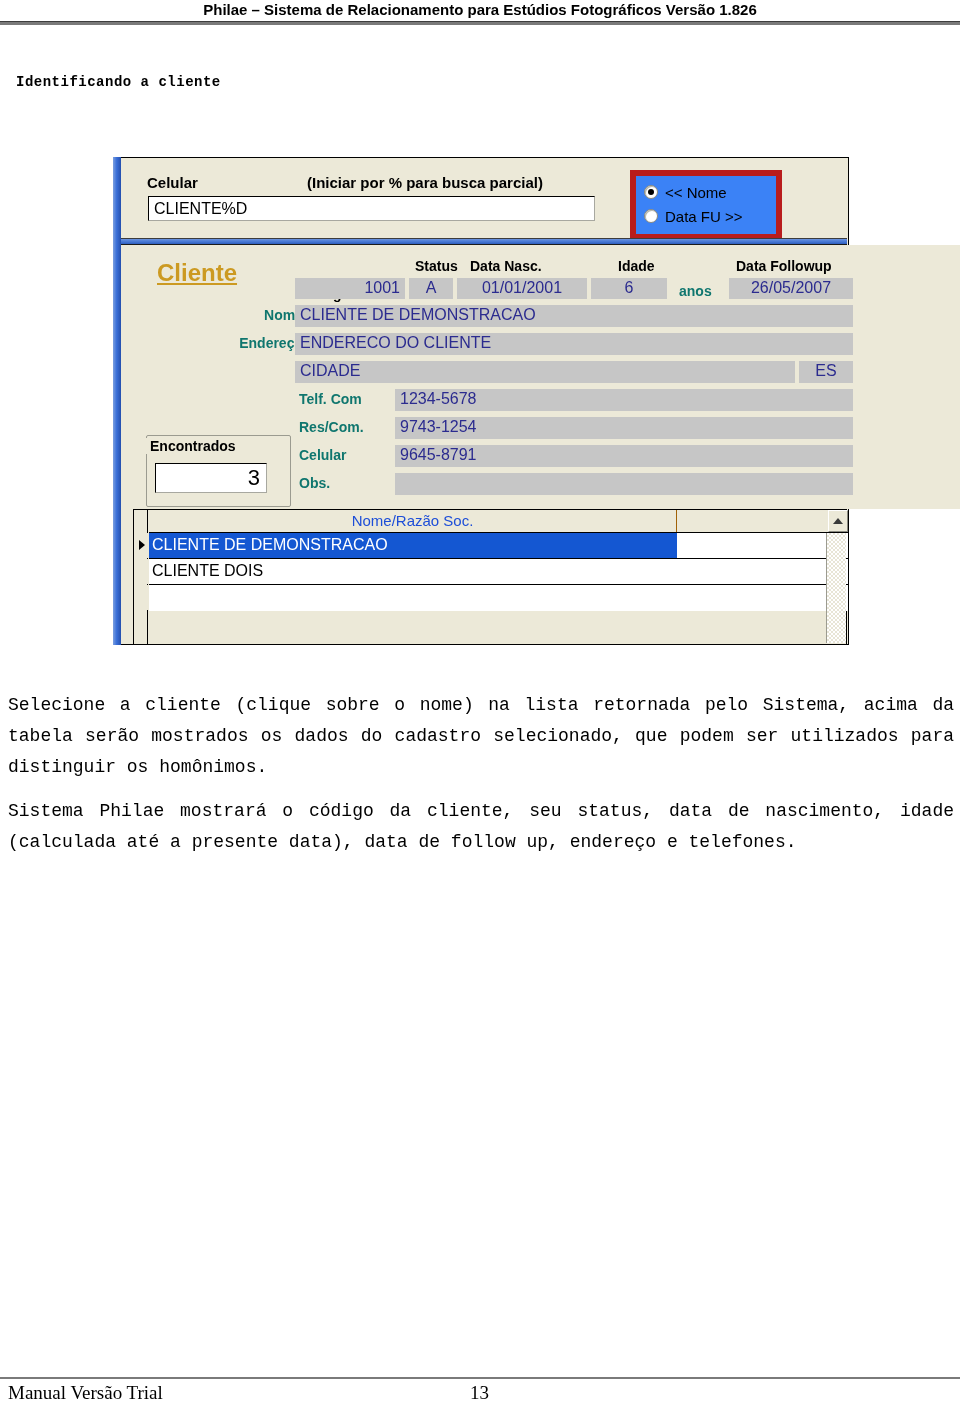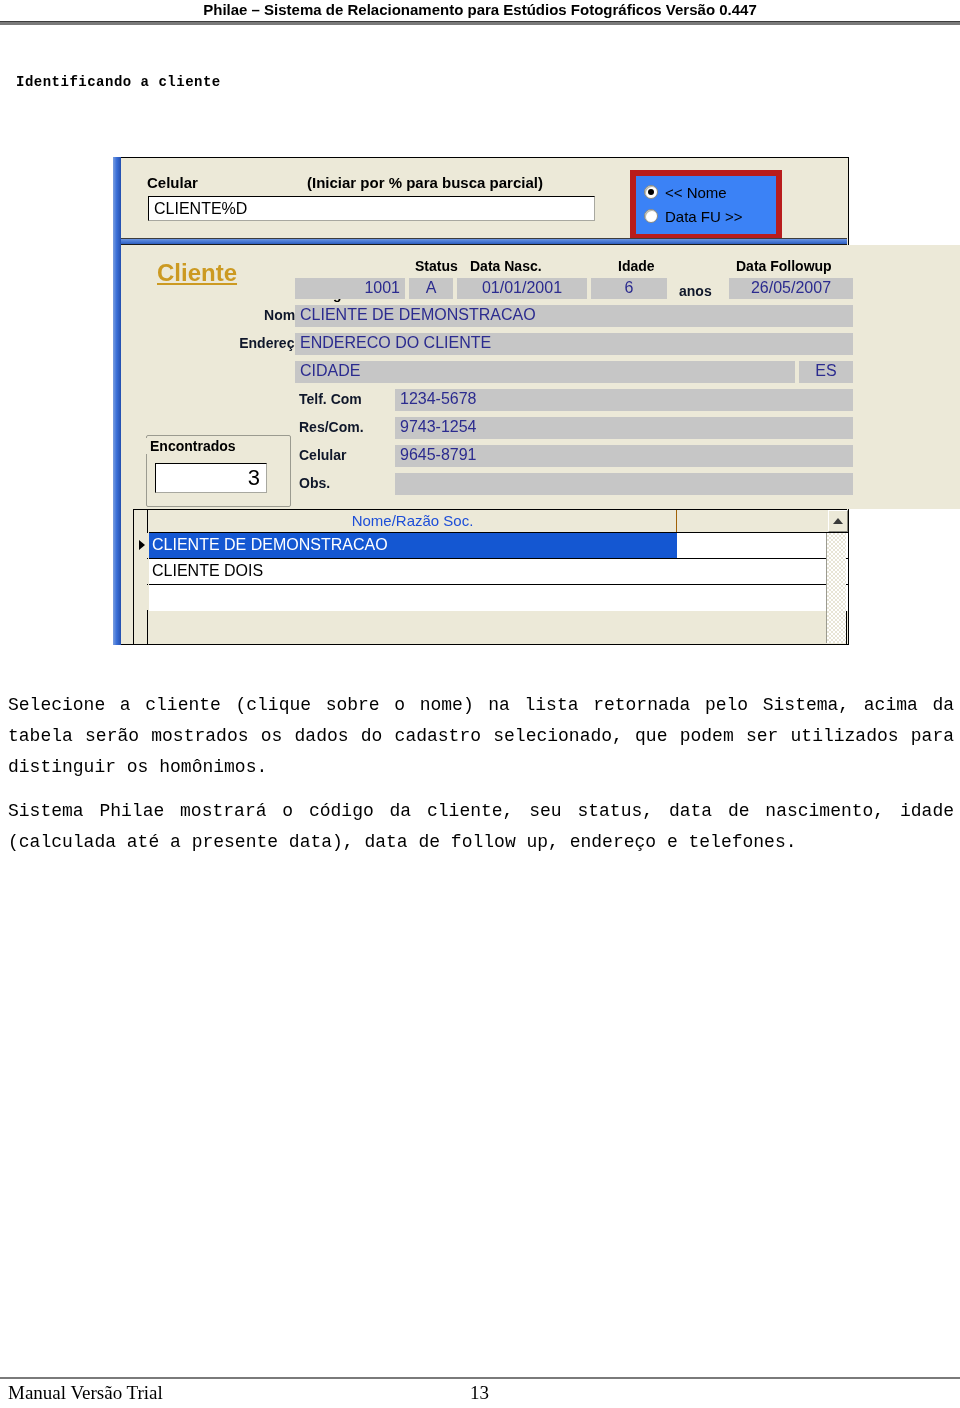--- a/index.html
+++ b/index.html
@@ -212,21 +212,21 @@
   .ch-status  { left: 282px; }
   .ch-nasc    { left: 337px; }
   .ch-idade   { left: 485px; }
   .ch-follow  { left: 603px; }
 
   .row-label {
     position: absolute;
     font-family: "Liberation Sans", sans-serif;
     font-size: 14px;
     font-weight: bold;
-    color: #0f172a;
+    color: #0f766e;
     white-space: nowrap;
     text-align: right;
   }
   .rl-nome    { left: 80px; top: 62px; width: 90px; }
   .rl-end     { left: 68px; top: 90px; width: 102px; }
   .rl-telcom  { left: 166px; top: 146px; width: 92px; text-align: left; }
   .rl-rescom  { left: 166px; top: 174px; width: 92px; text-align: left; }
   .rl-celular { left: 166px; top: 202px; width: 92px; text-align: left; }
   .rl-obs     { left: 166px; top: 230px; width: 92px; text-align: left; }
   .lbl-anos   { left: 546px; top: 38px; width: 50px; text-align: left; }
@@ -468,21 +468,21 @@
     left: 470px; top: 1382px;
     font-family: "Liberation Serif", serif;
     font-size: 19px;
     color: #000000;
   }
 </style>
 </head>
 <body>
 
 <div class="page-header">
-  <div class="page-header-title">Philae – Sistema de Relacionamento para Estúdios Fotográficos Versão 0.447</div>
+  <div class="page-header-title">Philae – Sistema de Relacionamento para Estúdios Fotográficos Versão 1.826</div>
 </div>
 <div class="header-rule"></div>
 
 <div class="section-heading">Identificando a cliente</div>
 
 <div class="app-window">
 
   <div class="win-left-bar"></div>
 
   <div class="win-body">

